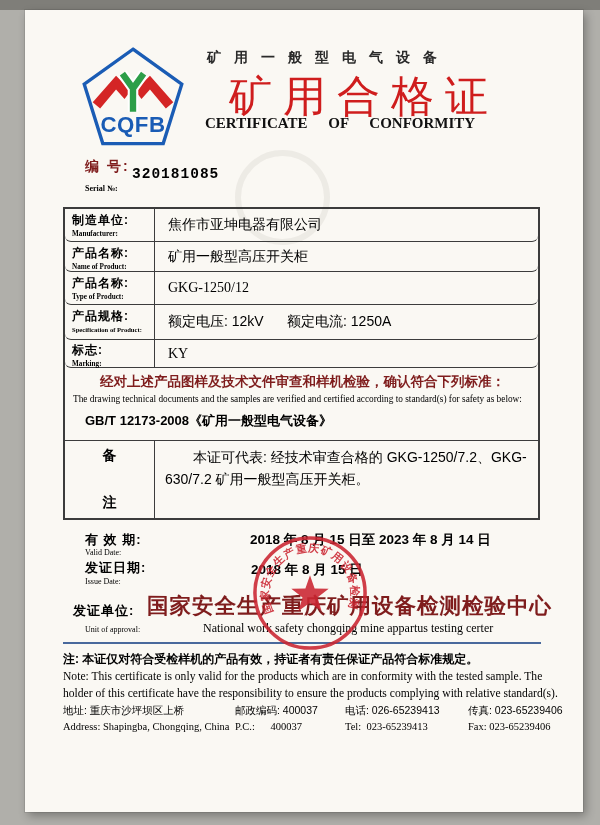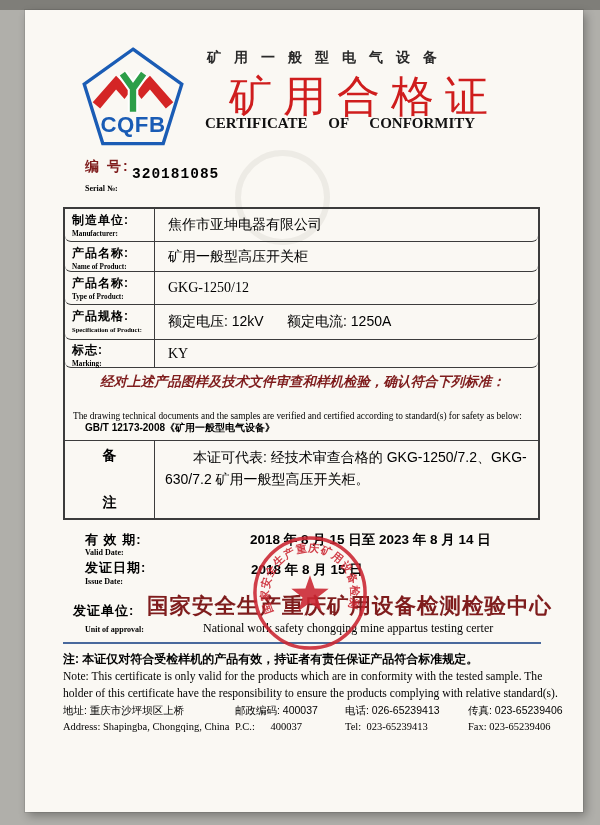--- a/index.html
+++ b/index.html
@@ -28,31 +28,31 @@
   .serial-en { left:60px; top:174px; font-size:8px; font-weight:bold; font-family:"Liberation Serif",serif; }
 
   
   .cert-table { left:38px; top:197px; width:477px; height:313px; border:2px solid #3c3c3c; background:transparent; }
   .t-row { display:flex; border-bottom:1px solid #3c3c3c;border-radius:6px; }
   .t-label { width:90px; border-right:1px solid #3c3c3c; padding:3px 2px 0 7px; }
   .t-label .lc { font-size:12px; font-weight:bold; letter-spacing:1px; display:block; }
   .t-label .le { font-size:7.2px; font-weight:bold; font-family:"Liberation Serif",serif; display:block; margin-top:1px; }
   .t-value { flex:1; display:flex; align-items:center; padding-left:13px; font-size:14px; font-weight:normal; white-space:pre-wrap; }
   .t-standards { border-bottom:1px solid #3c3c3c; padding:5px 8px 0 8px; }
-  .std-cn { font-size:13.5px; font-weight:bold; text-indent:2em;font-style:italic; }
-  .std-en { font-size:9.3px; font-family:"Liberation Serif",serif; margin-top:20px; }
-  .std-no { font-size:10px; font-weight:bold; margin-top:0; padding-left:12px; }
+  .std-cn { font-size:13.5px; font-weight:bold; text-indent:2em; }
+  .std-en { font-size:9.3px; font-family:"Liberation Serif",serif; margin-top:3px; }
+  .std-no { font-size:13px; font-weight:bold; margin-top:8px; padding-left:12px; }
   .t-remark { display:flex; }
   .t-remark .t-label { display:flex; flex-direction:column; justify-content:space-between; padding:6px 0 6px 0; align-items:center; }
   .t-remark .t-label span { font-size:14px; font-weight:bold; }
   .remark-text { flex:1; padding:6px 10px 0 10px; font-size:14px; font-weight:normal; text-indent:2em; line-height:1.55; }
 
   
   .lbl-cn { font-size:13px; font-weight:bold; letter-spacing:1px; }
-  .lbl-en { font-size:8px; font-weight:bold; font-family:"Liberation Serif",serif; }
+  .lbl-en { font-size:8px; font-weight:normal; font-family:"Liberation Serif",serif; }
   .date-val { font-size:13.5px; font-weight:bold; white-space:nowrap; }
 
   
   .issuer-name { left:122px; top:581px; font-size:21.5px; font-weight:bold; letter-spacing:1px; white-space:nowrap; }
   .issuer-en { left:178px; top:611px; font-size:12px; font-family:"Liberation Serif",serif; white-space:nowrap; }
   .blue-rule { left:38px; top:632px; width:478px; height:0; border-top:2px solid #49699c; }
 
   
   .note-cn { left:38px; top:641px; font-size:12px; font-weight:bold; }
   .note-en { left:38px; top:659px; font-size:11.6px; font-family:"Liberation Serif",serif; width:505px; line-height:1.45; }

